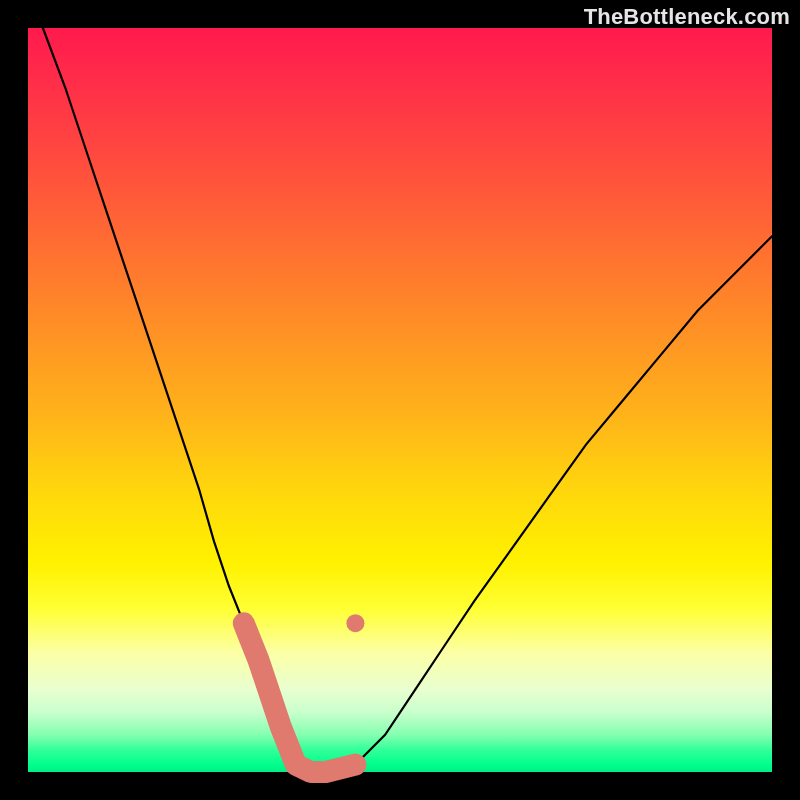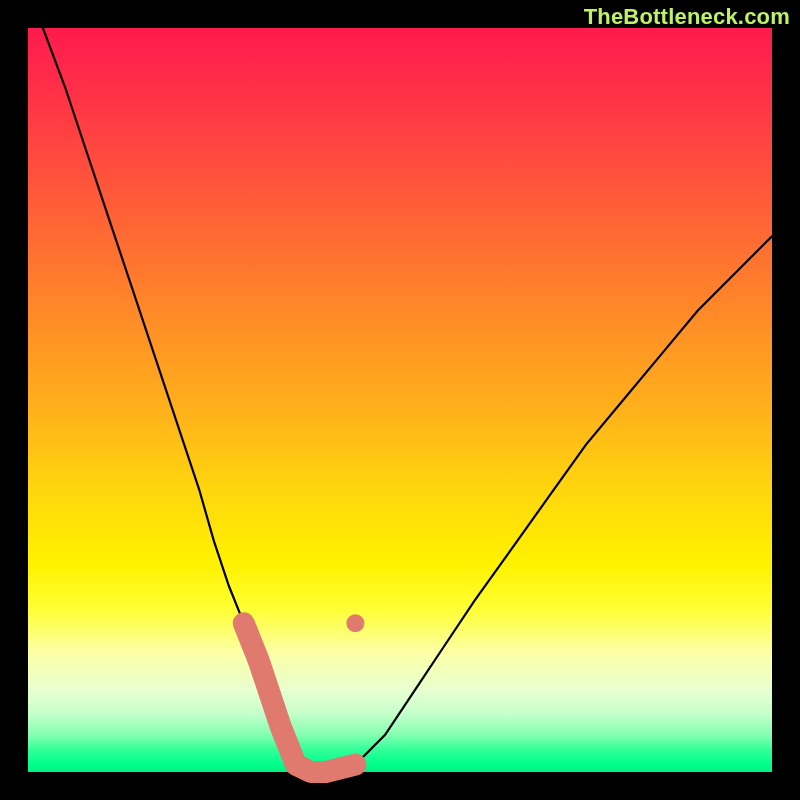--- a/index.html
+++ b/index.html
@@ -43,21 +43,21 @@
       #84ffb0 95%,
       #33ff99 97%,
       #00ff8d 99%,
       #00ef85 100%
     );
   }
   .attribution {
     position: absolute;
     top: 4px;
     right: 10px;
-    color: #bef264;
+    color: #e5e5e5;
     font-size: 22px;
     font-weight: 600;
     letter-spacing: 0.2px;
     user-select: none;
   }
   svg.curve {
     position: absolute;
     top: 0;
     left: 0;
     width: 744px;

